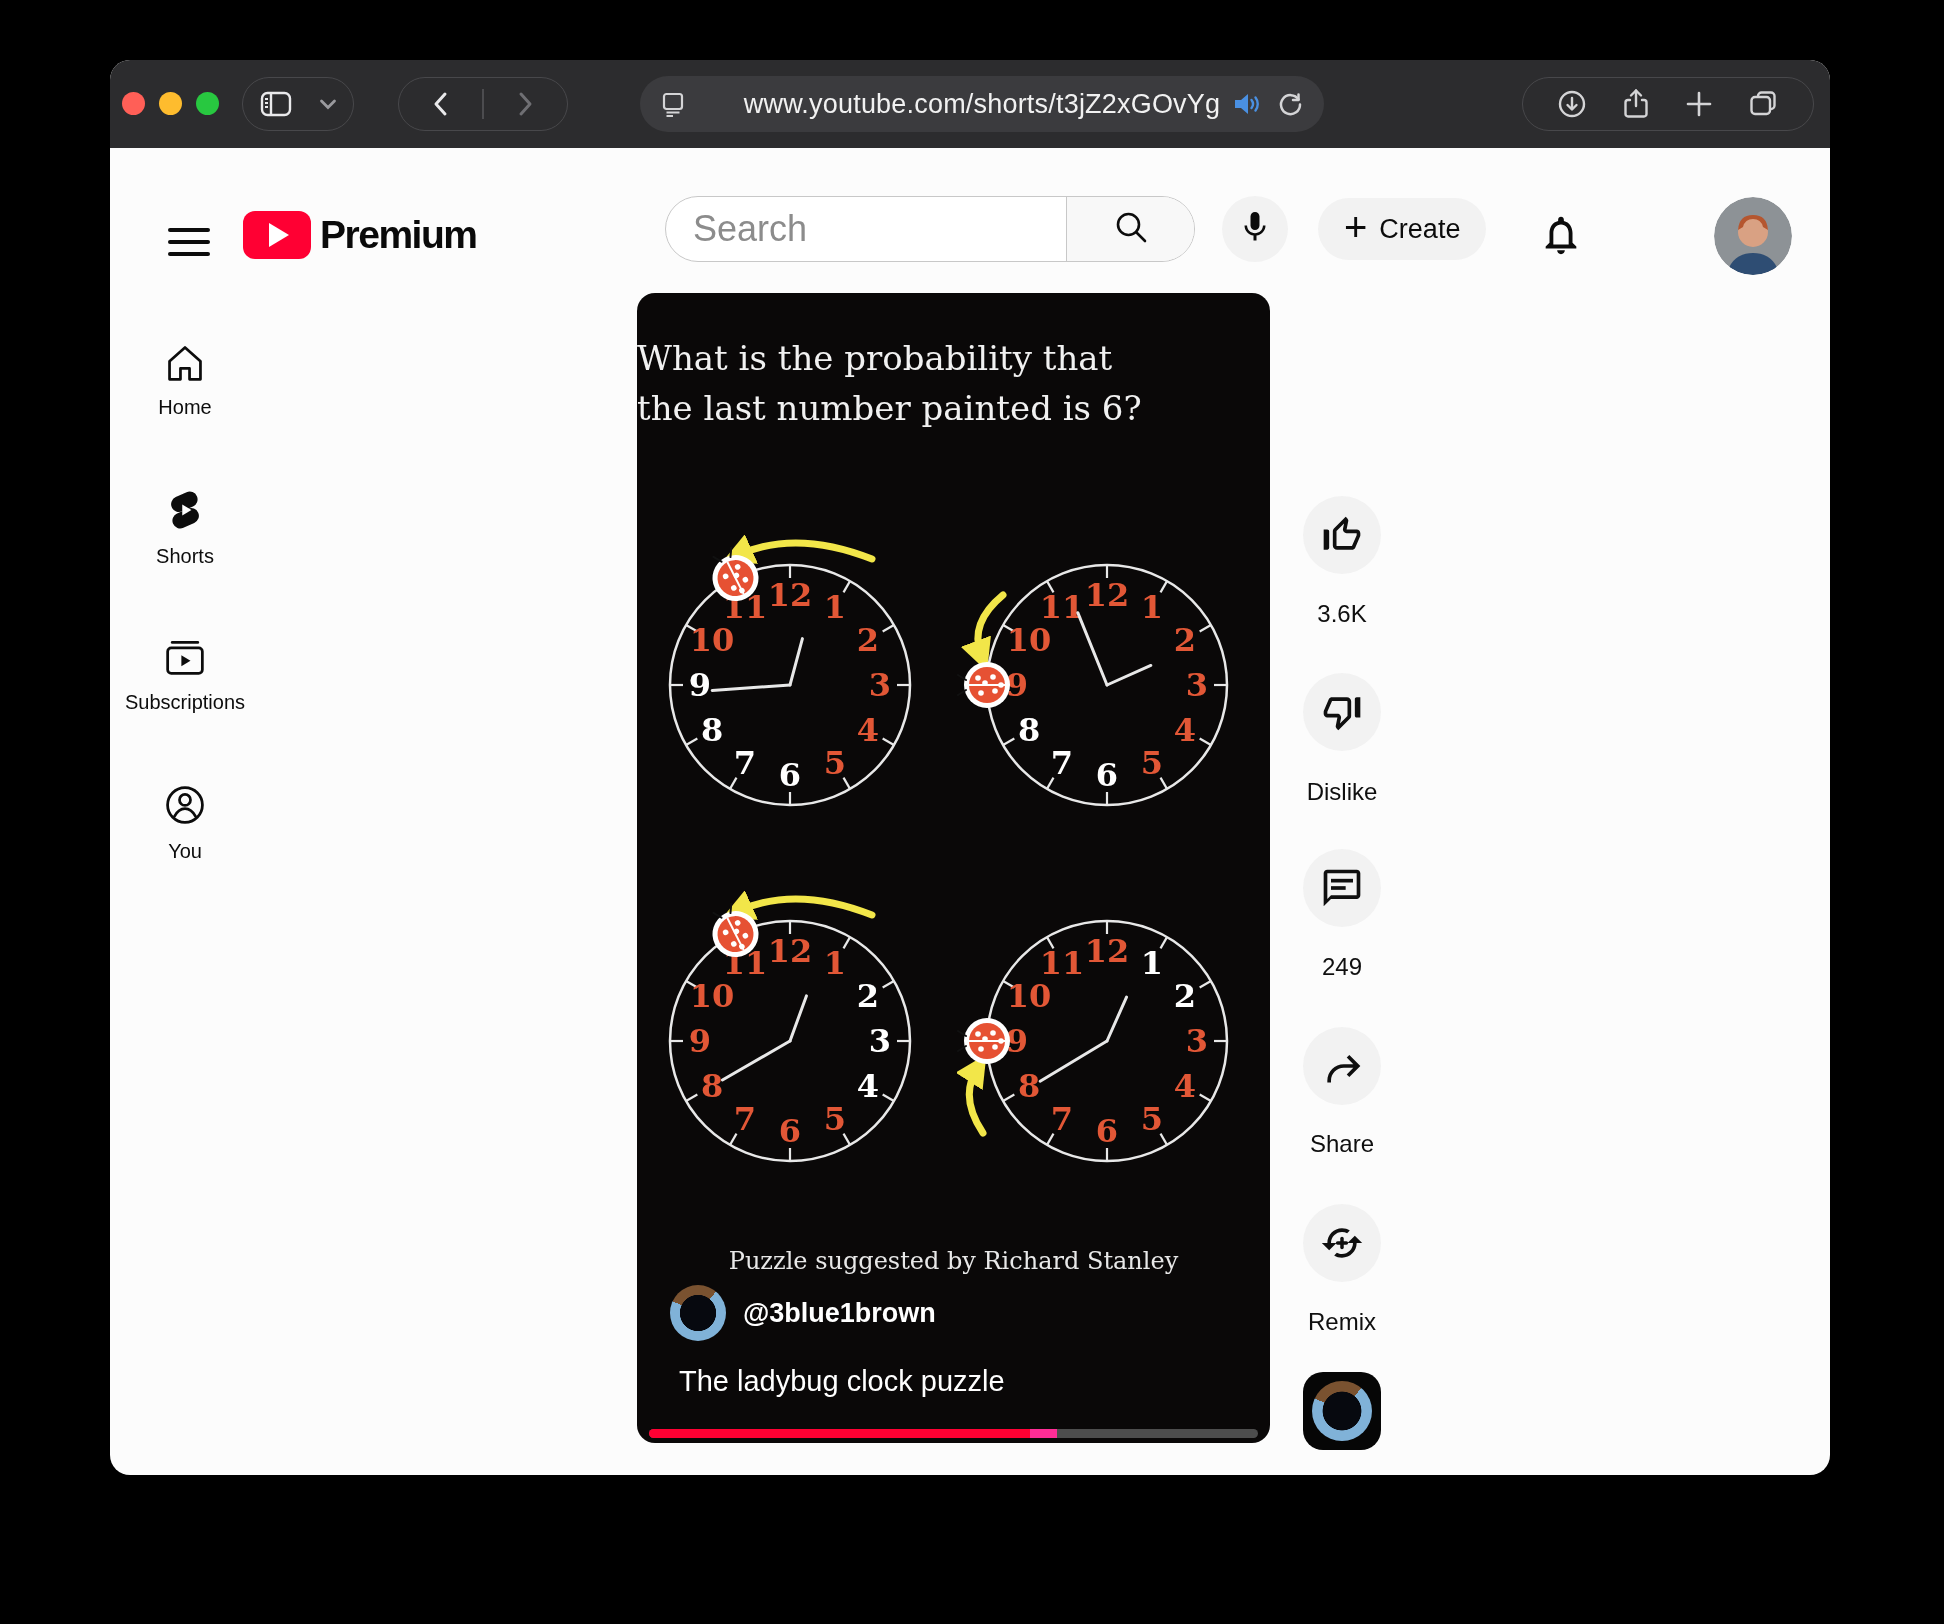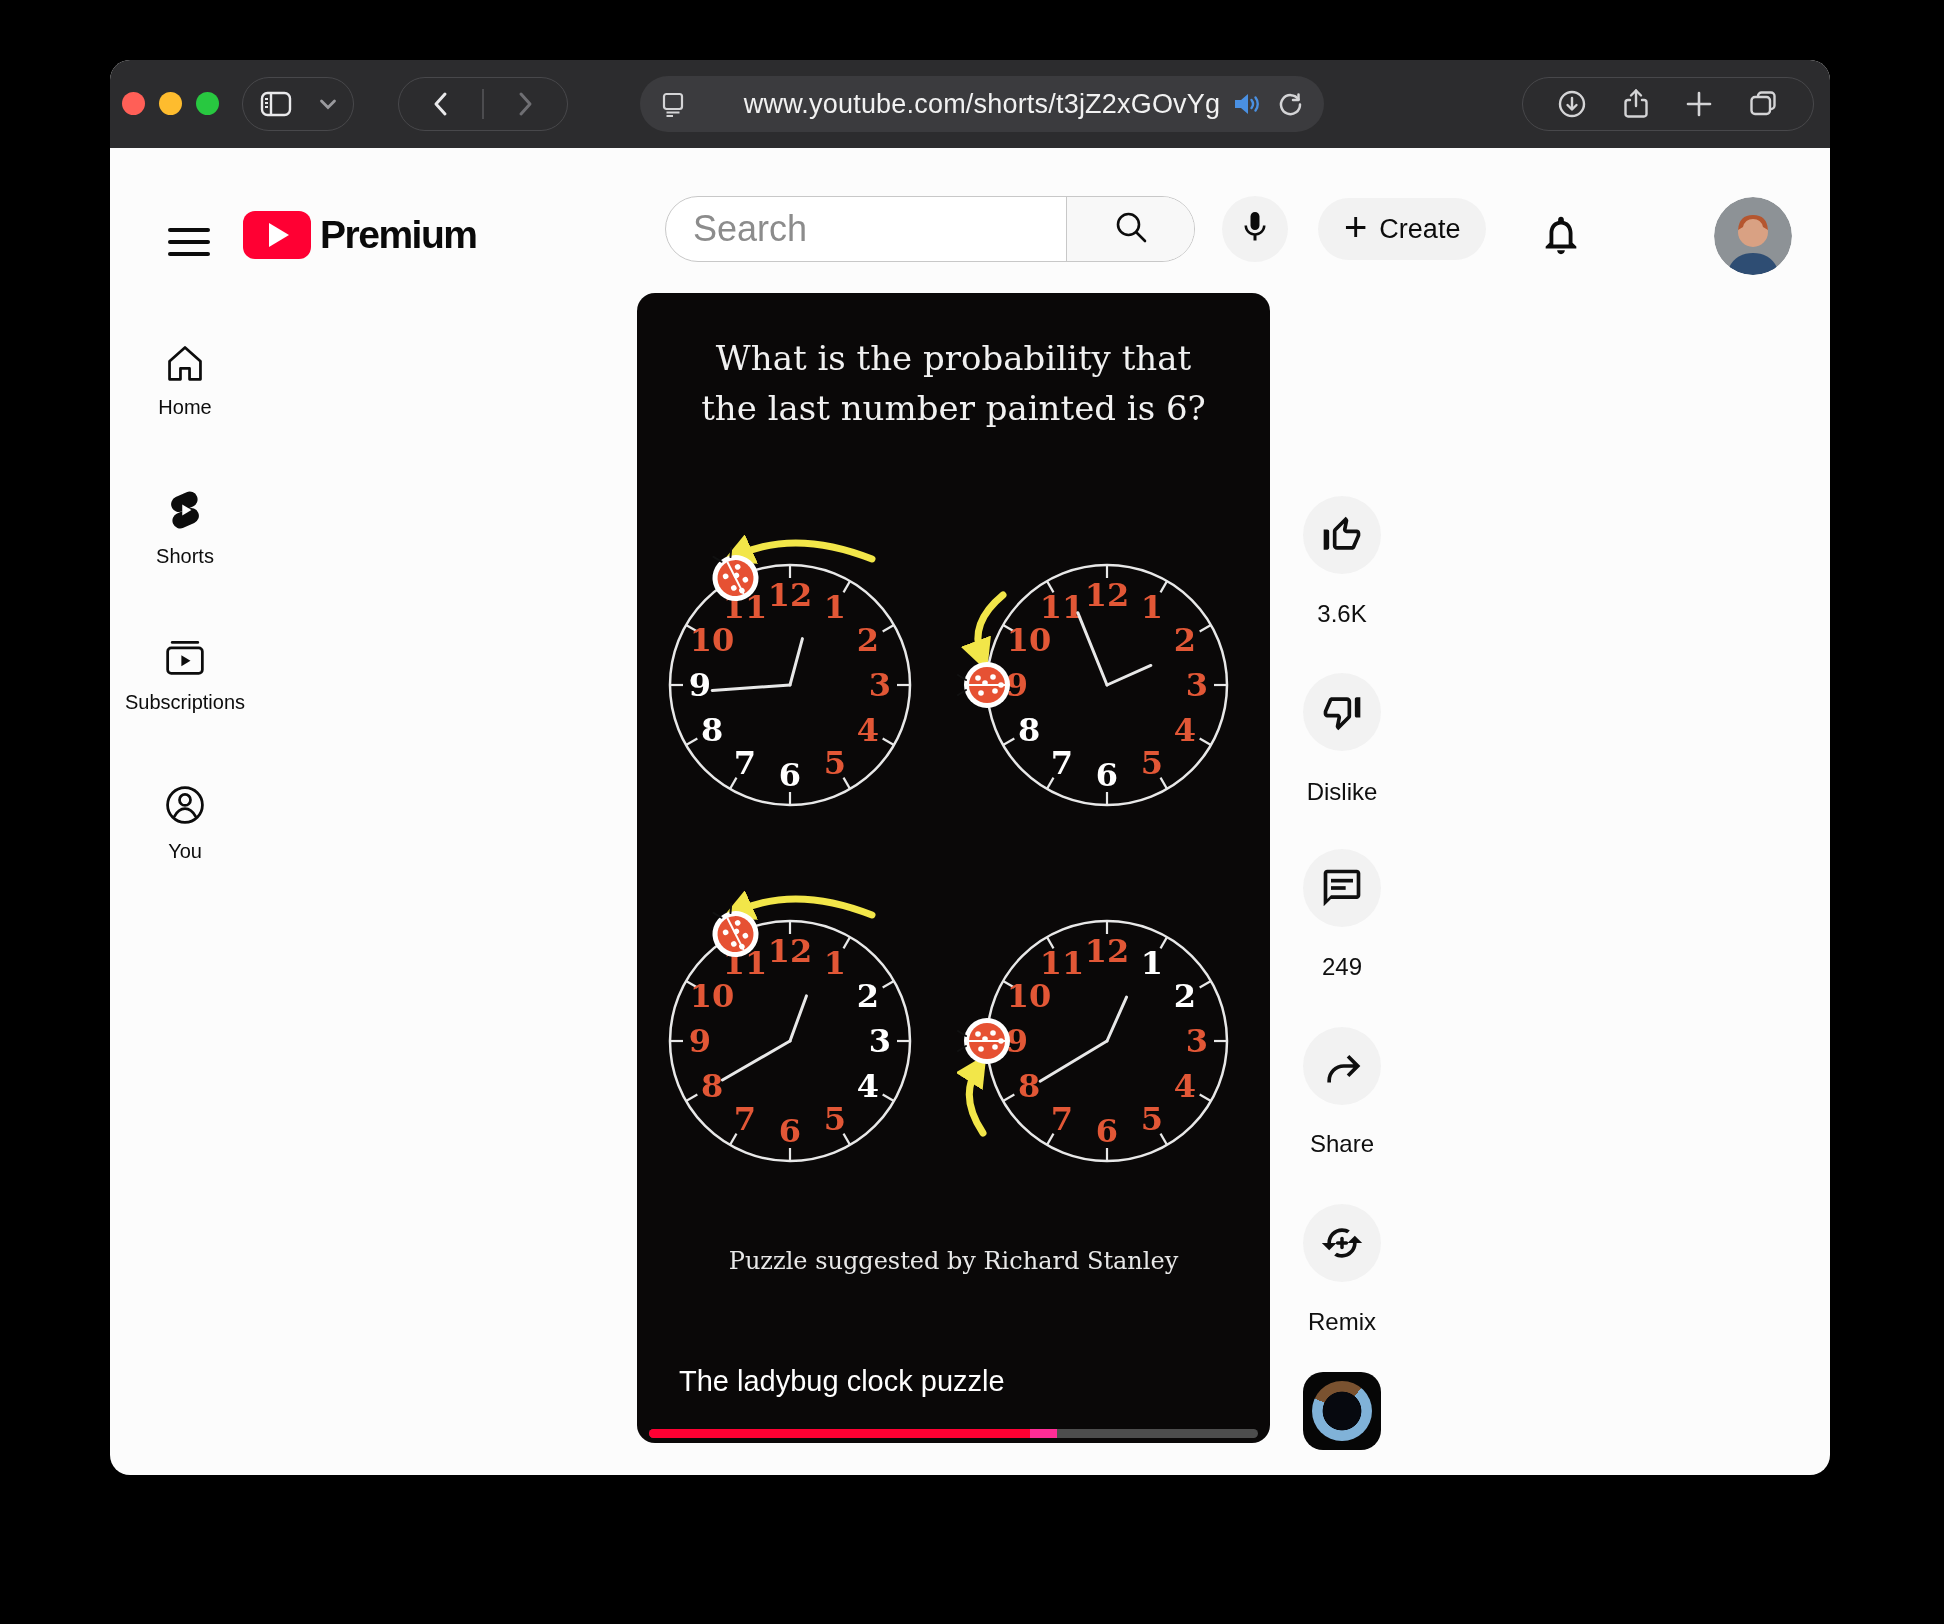--- a/index.html
+++ b/index.html
@@ -43,21 +43,21 @@
   .bell { left:1428px; top:152px; }
   .top-avatar { left:1604px; top:137px; width:78px; height:78px; border-radius:50%; overflow:hidden; }
 
   
   .side-item { position:absolute; left:0; width:150px; text-align:center; cursor:pointer; }
   .side-item .lbl { display:block; margin-top:9px; font-size:20px; color:#0c0c0c; }
 
   
   .video-card { position:absolute; left:527px; top:233px; width:633px; height:1150px;
                 background:#0a0808; border-radius:18px; overflow:hidden; }
-  .q-text { position:absolute; top:40px; left:0; right:0; text-align:center;
+  .q-text { position:absolute; top:40px; left:0; right:0; text-align:left;
             font-family:"DejaVu Serif",serif; font-size:34px; line-height:50px; color:#f1f1f1; }
   .clock { position:absolute; width:300px; height:300px; }
   .clock-tl { left:3px;   top:242px; }
   .clock-tr { left:320px; top:242px; }
   .clock-bl { left:3px;   top:598px; }
   .clock-br { left:320px; top:598px; }
   .attribution { position:absolute; top:954px; left:0; right:0; text-align:center;
                  font-family:"DejaVu Serif",serif; font-size:24px; color:#e8e8e8; }
   .channel-row { position:absolute; left:33px; top:992px; display:flex; align-items:center; gap:17px; }
   .eye { border-radius:50%;
@@ -458,20 +458,24 @@
             <circle cx="7" cy="-9" r="2.8" fill="#ffffff"></circle>
             <circle cx="-6" cy="8" r="2.8" fill="#ffffff"></circle>
             <circle cx="8" cy="6" r="2.8" fill="#ffffff"></circle>
             <circle cx="0" cy="14" r="2.8" fill="#ffffff"></circle>
             <circle cx="2" cy="-2" r="2.8" fill="#ffffff"></circle>
           </g>
         </svg></div>
 
     <div class="attribution">Puzzle suggested by Richard Stanley</div>
 
+    <div class="channel-row">
+      <span class="eye eye-sm"></span>
+      <span class="handle">@3blue1brown</span>
+    </div>
 
     <div class="video-title">The ladybug clock puzzle</div>
 
     <div class="progress">
       <span class="played" style="width: 62.5%;"></span>
       <span class="scrub" style="width: 4.5%;"></span>
     </div>
   </div>
 
   <div class="rail-btn" style="top:436px">

